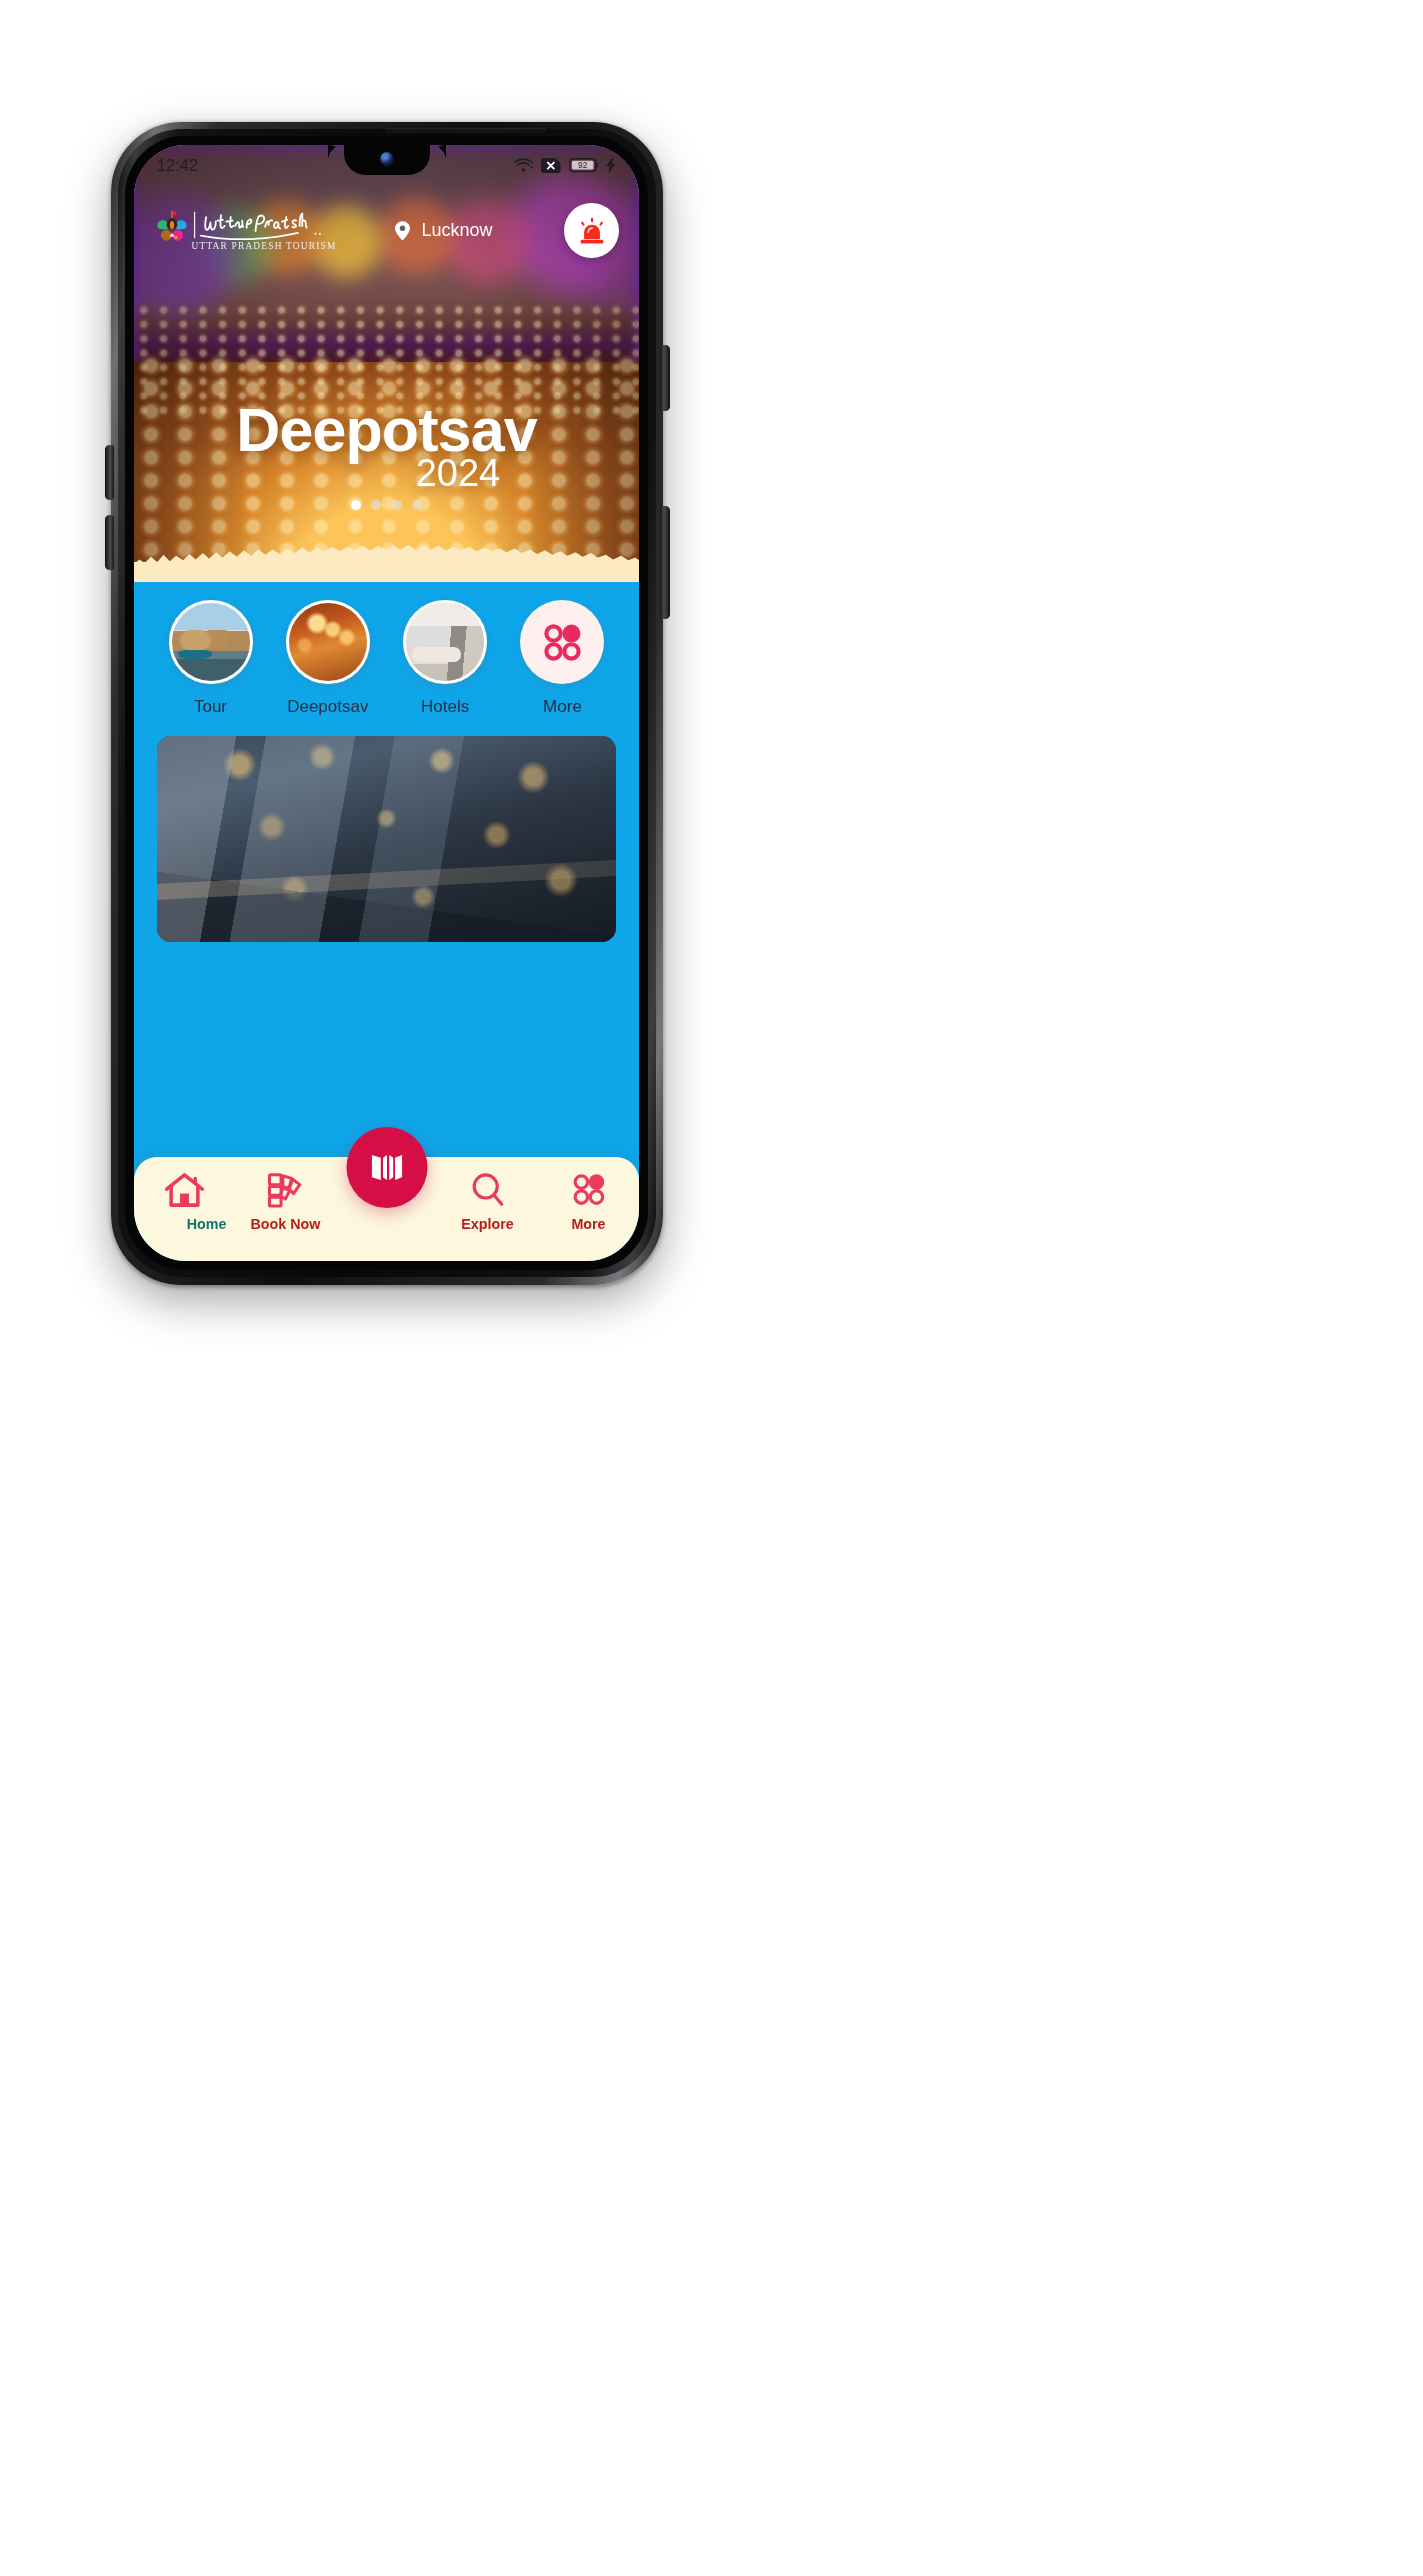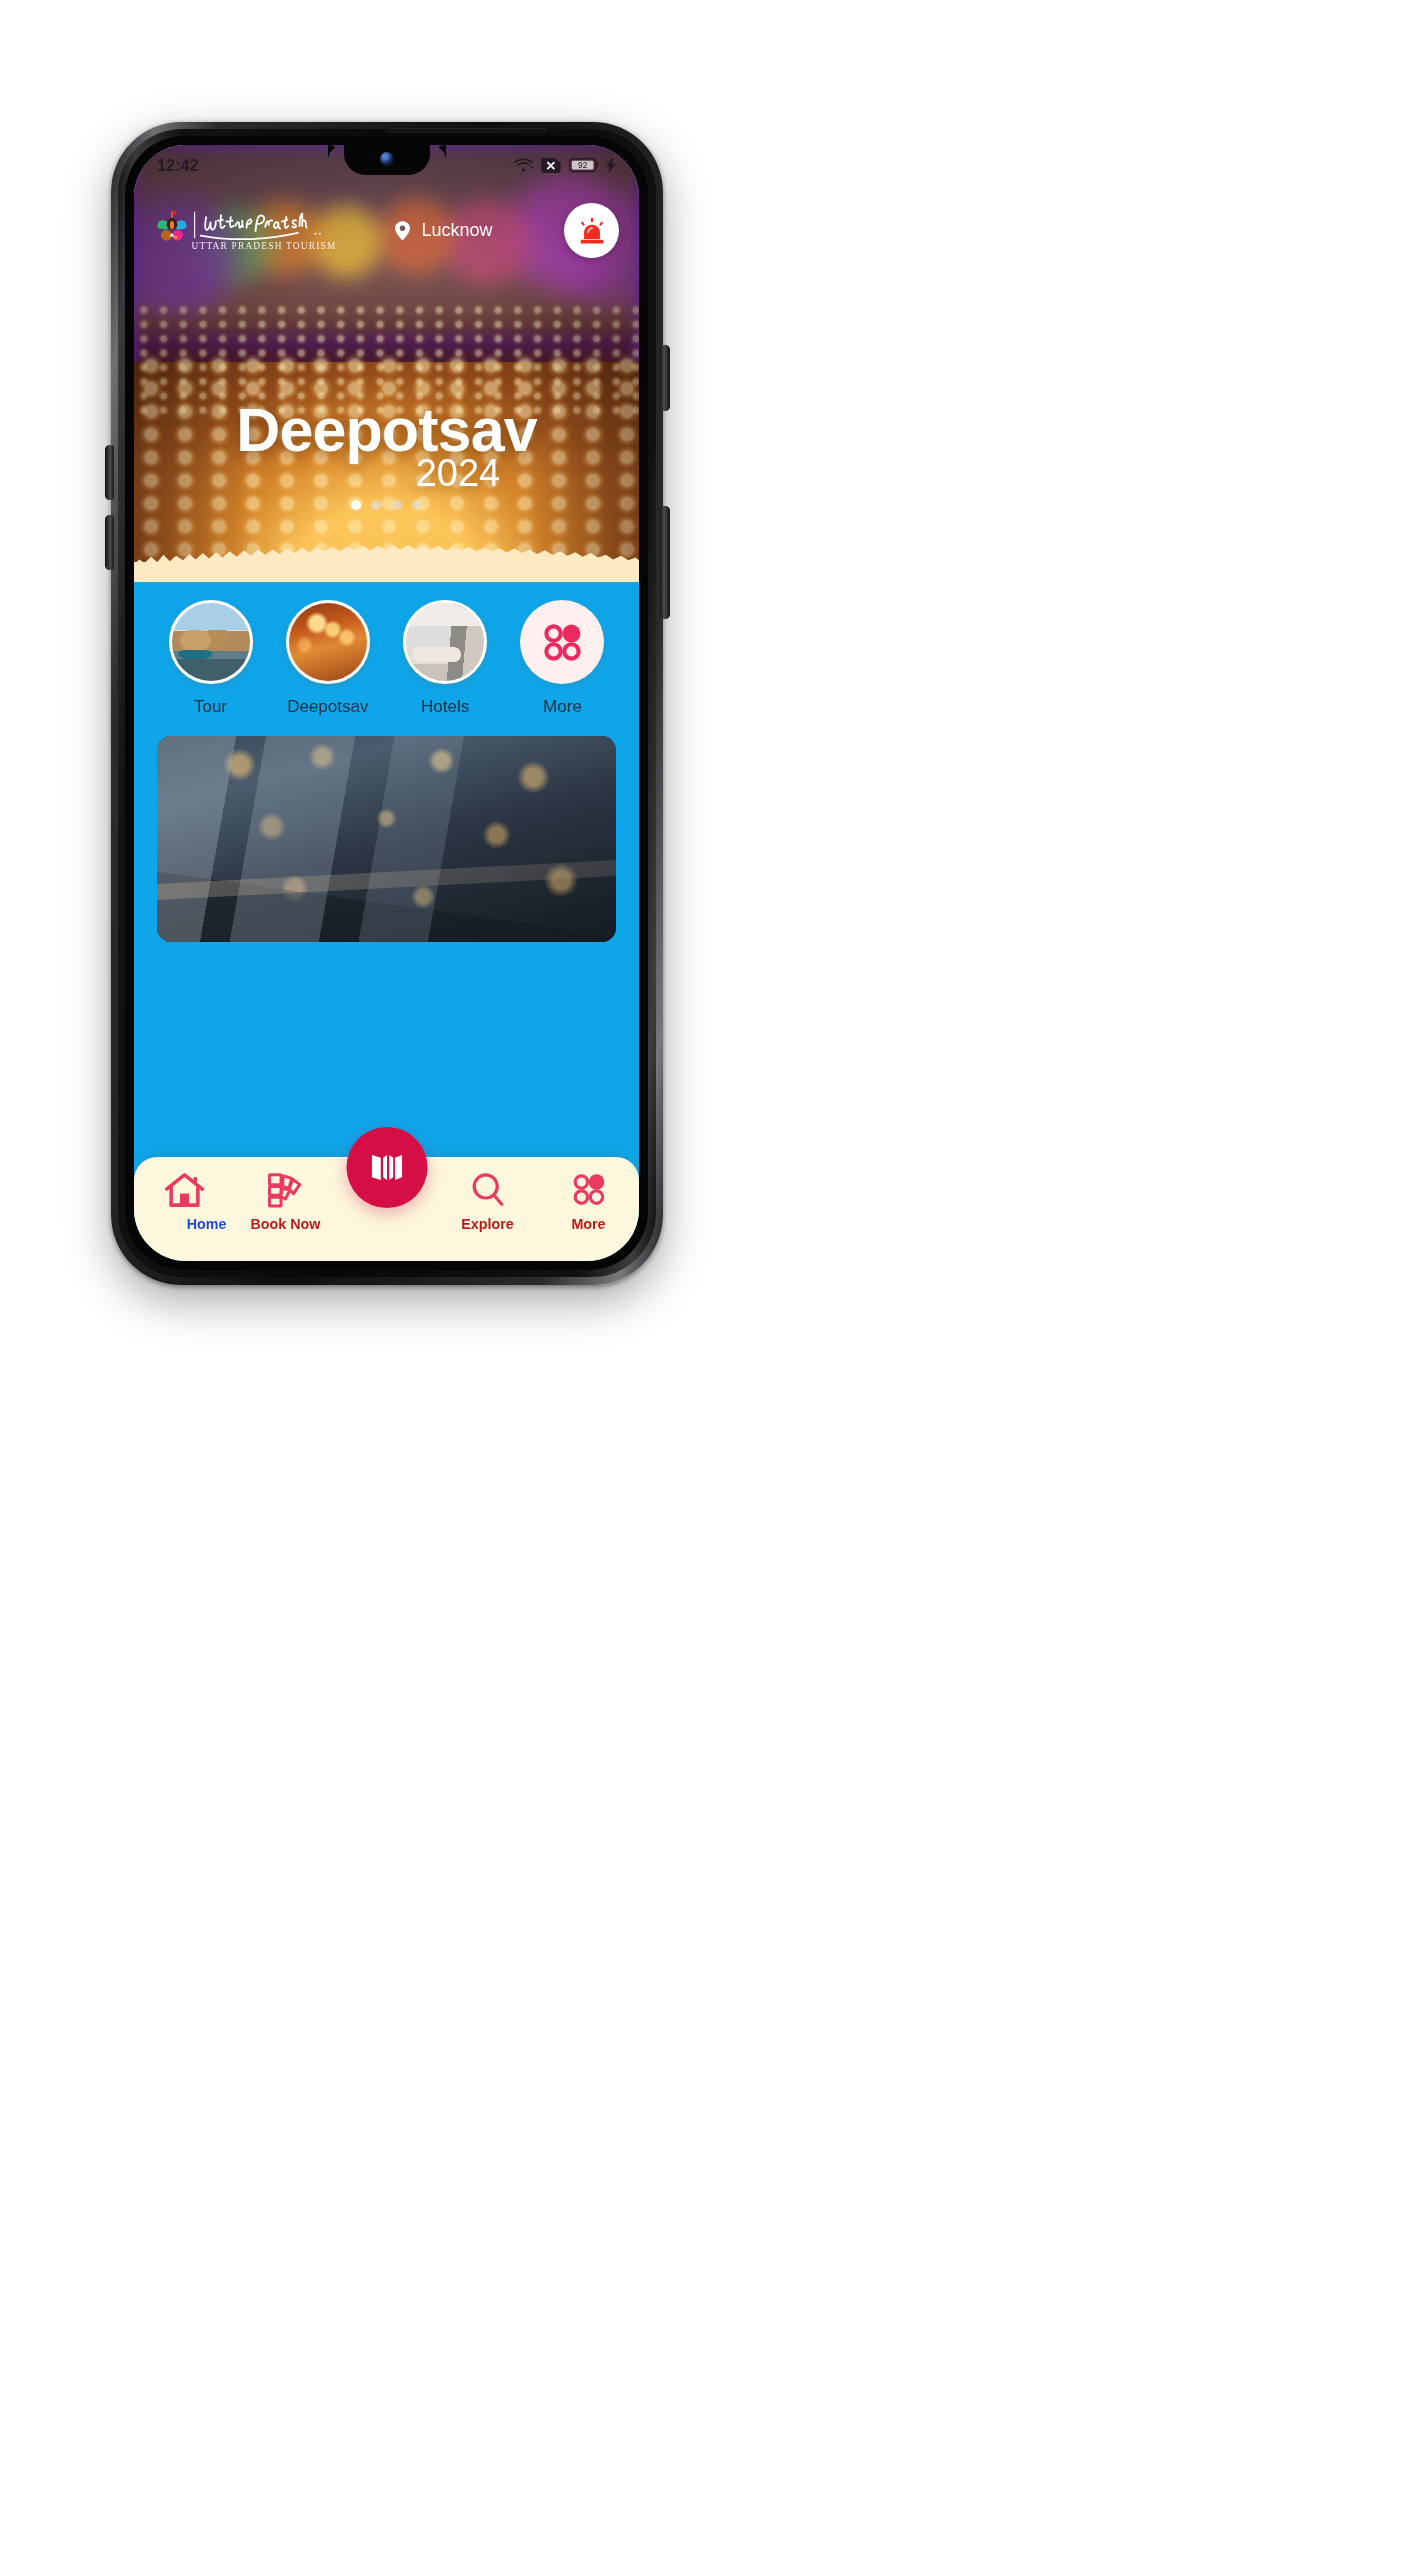--- a/index.html
+++ b/index.html
@@ -103,21 +103,21 @@
     position:absolute; inset:0;
     background:radial-gradient(ellipse at 50% 72%, rgba(0,0,0,0) 40%, rgba(40,10,5,.42) 100%);
   }
 
   
   .statusbar {
     position:absolute; left:0; top:0; width:100%; height:41px; z-index:40;
     display:flex; align-items:center; justify-content:space-between;
     padding:0 23px; color:#1d1420;
   }
-  .sb-time { font-size:16px; font-weight:700; letter-spacing:0.2px; color:#231a26; }
+  .sb-time { font-size:16px; font-weight:400; letter-spacing:0.2px; color:#231a26; }
   .sb-icons { display:flex; align-items:center; gap:8px; }
 
   
   .notch {
     position:absolute; left:50%; transform:translateX(-50%); top:0;
     width:86px; height:30px; z-index:45;
     background:#050506;
     border-radius:0 0 21.5px 21.5px;
   }
   .notch:before, .notch:after {
@@ -273,21 +273,21 @@
 
   
   .bottomnav {
     position:absolute; left:0; bottom:0; width:100%; height:104px;
     background:#fdf7de; border-radius:23px 23px 0 0;
     box-shadow:0 -2.7px 12.5px rgba(120,80,30,.10);
     display:flex; align-items:flex-start; padding-top:14.3px;
   }
   .nav-item { flex:1; display:flex; flex-direction:column; align-items:center; gap:6.3px; }
   .nav-label { font-size:14.3px; color:#b91c1c;font-weight:bold; }
-  .nav-item.active .nav-label { color:#1d4ed8; font-weight:700;padding-left:44px; }
+  .nav-item.active .nav-label { color:#0f766e; font-weight:700;padding-left:44px; }
   .nav-spacer { flex:1; }
   .fab {
     position:absolute; left:50%; transform:translateX(-50%); top:-30px;
     width:81px; height:81px; border-radius:50%; background:#d50f46;
     display:flex; align-items:center; justify-content:center;
     box-shadow:0 5.4px 16px rgba(190,20,65,.32);
   }
 </style>
 </head>
 <body>

